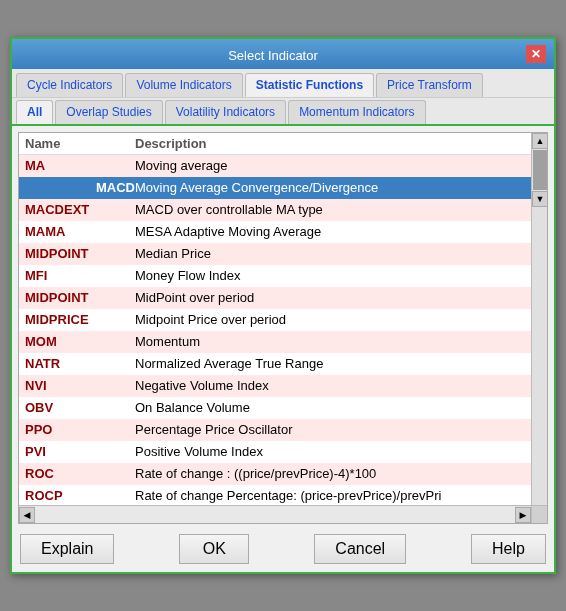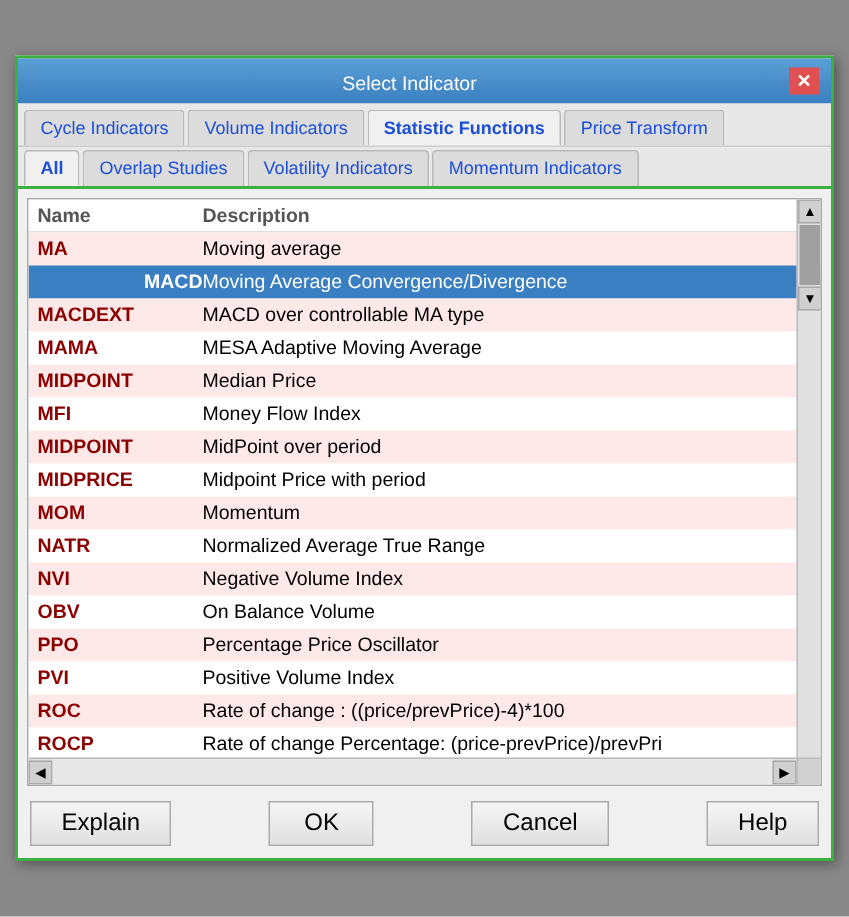--- a/index.html
+++ b/index.html
@@ -249,21 +249,21 @@
         <div class="table-row">
           <span class="col-name">MFI</span>
           <span class="col-desc">Money Flow Index</span>
         </div>
         <div class="table-row">
           <span class="col-name">MIDPOINT</span>
           <span class="col-desc">MidPoint over period</span>
         </div>
         <div class="table-row">
           <span class="col-name">MIDPRICE</span>
-          <span class="col-desc">Midpoint Price with period</span>
+          <span class="col-desc">Midpoint Price over period</span>
         </div>
         <div class="table-row">
           <span class="col-name">MOM</span>
           <span class="col-desc">Momentum</span>
         </div>
         <div class="table-row">
           <span class="col-name">NATR</span>
           <span class="col-desc">Normalized Average True Range</span>
         </div>
         <div class="table-row">

